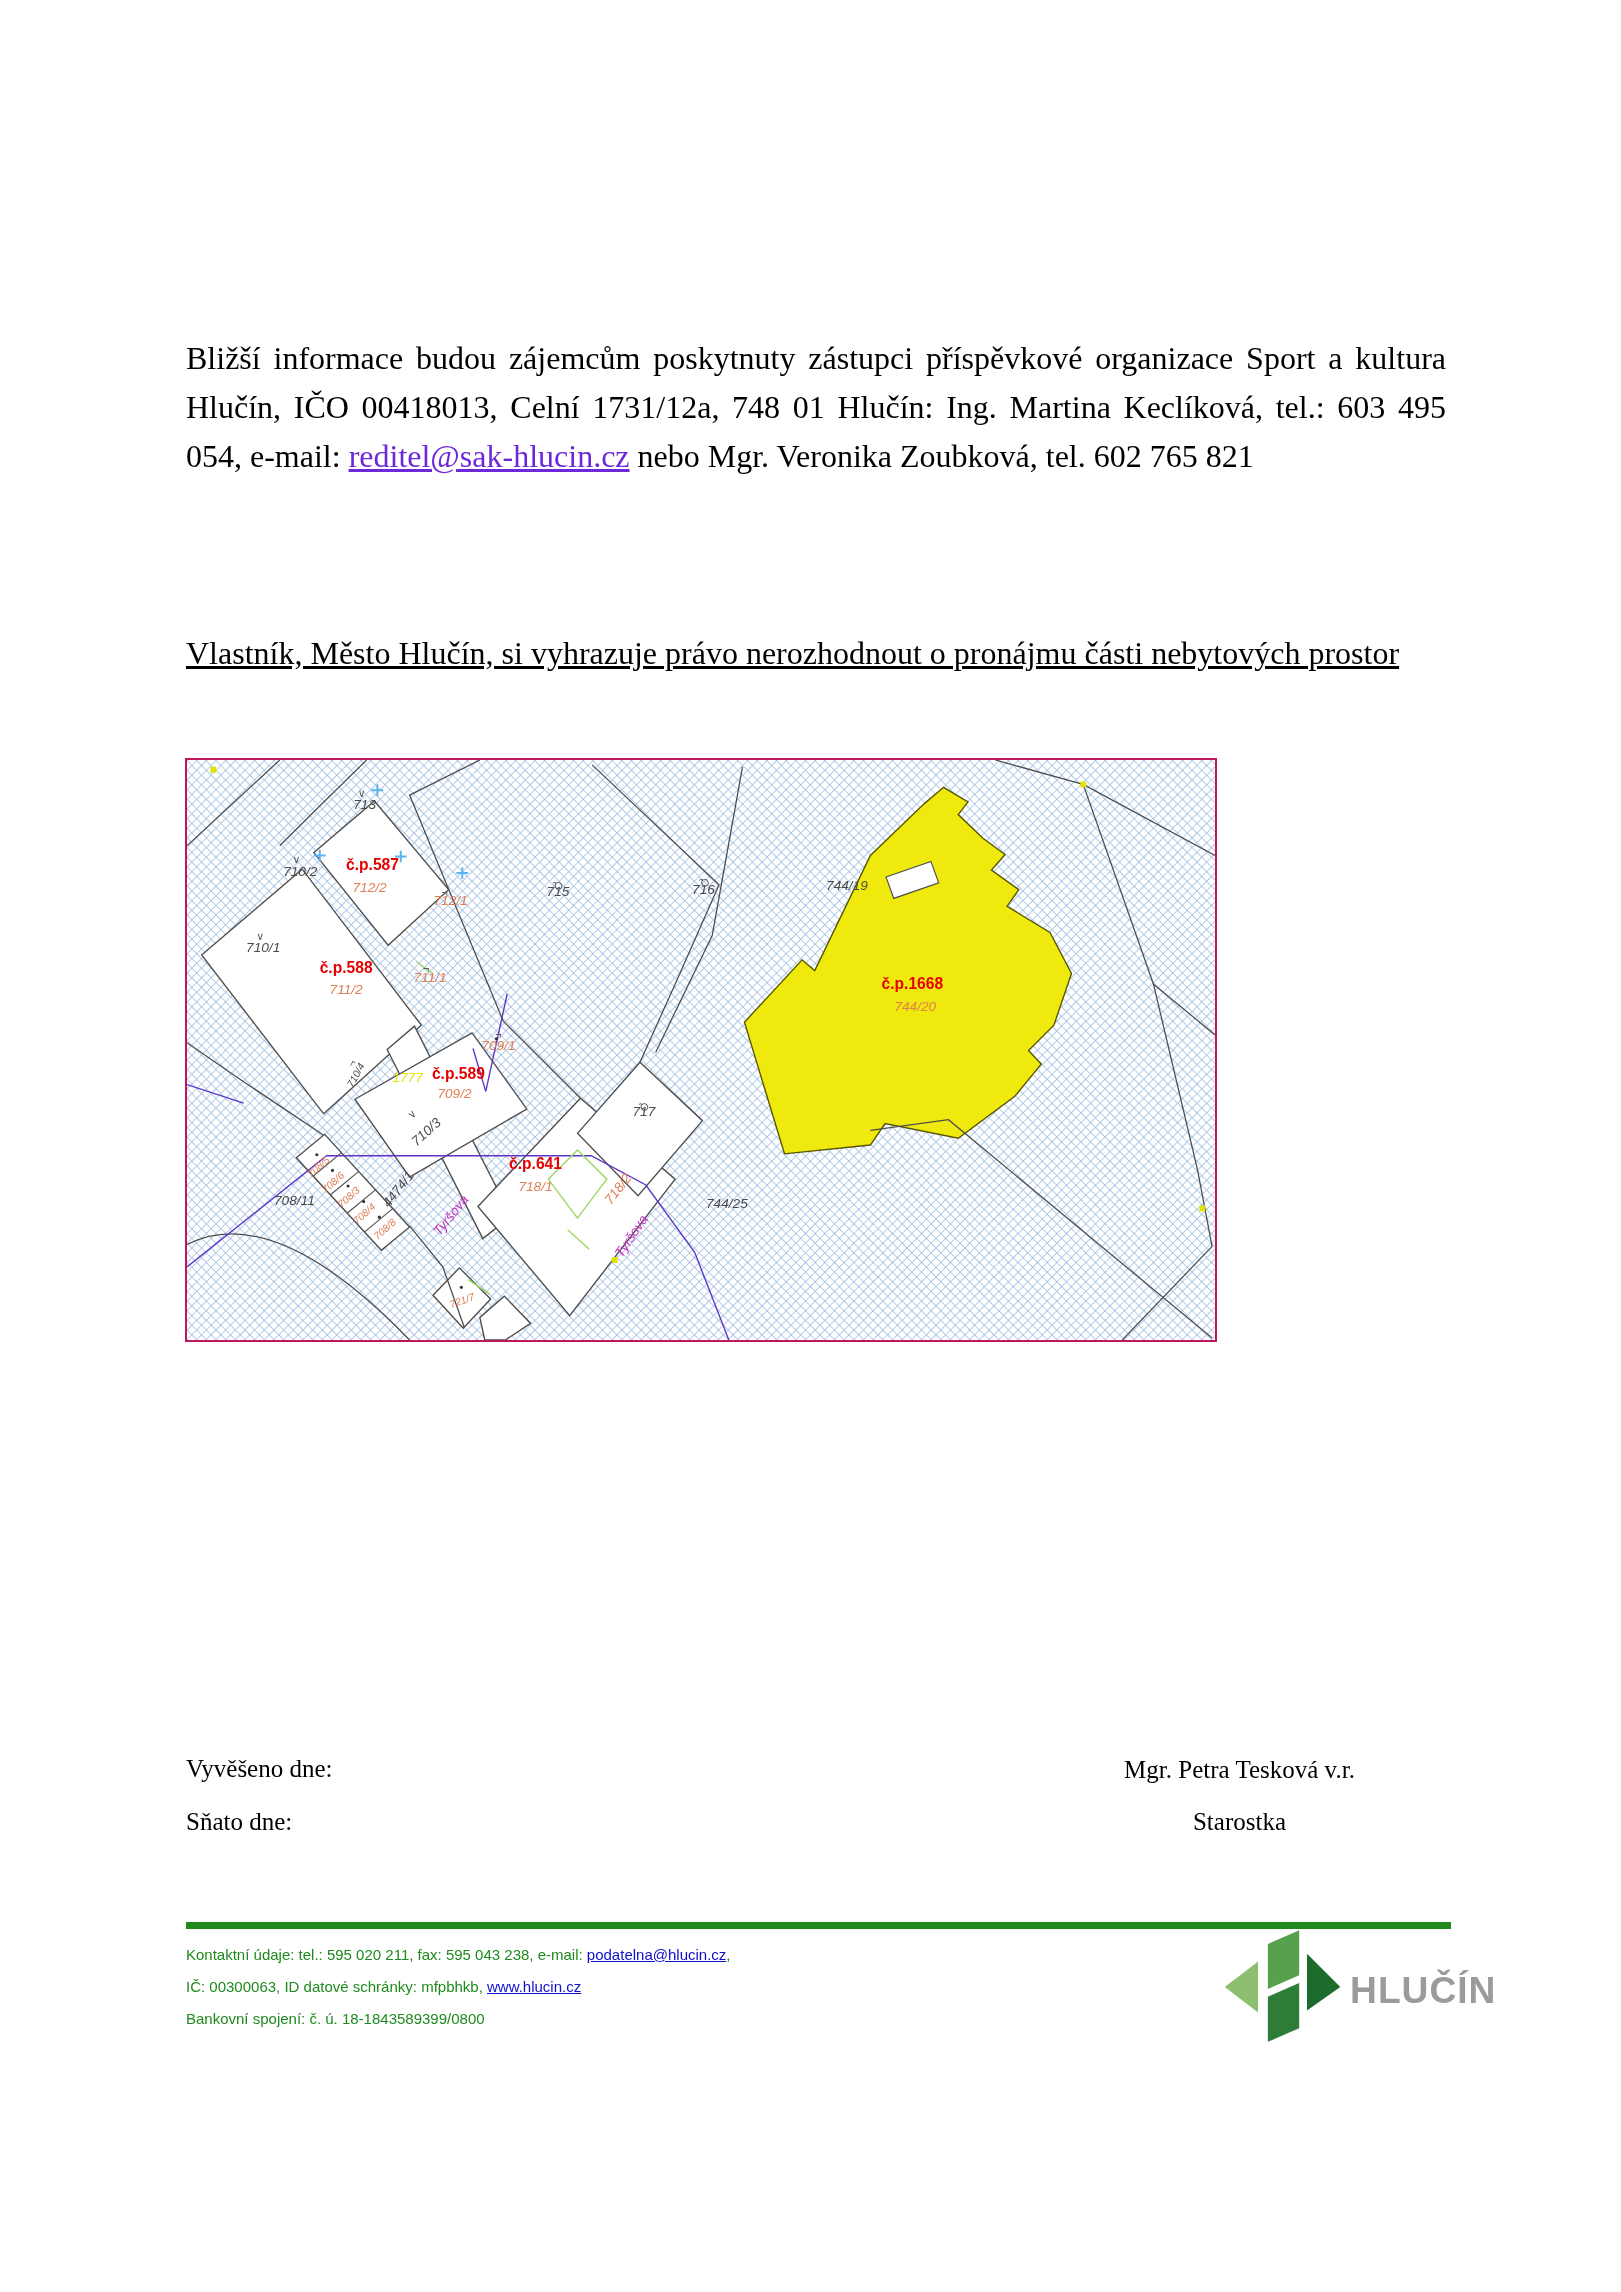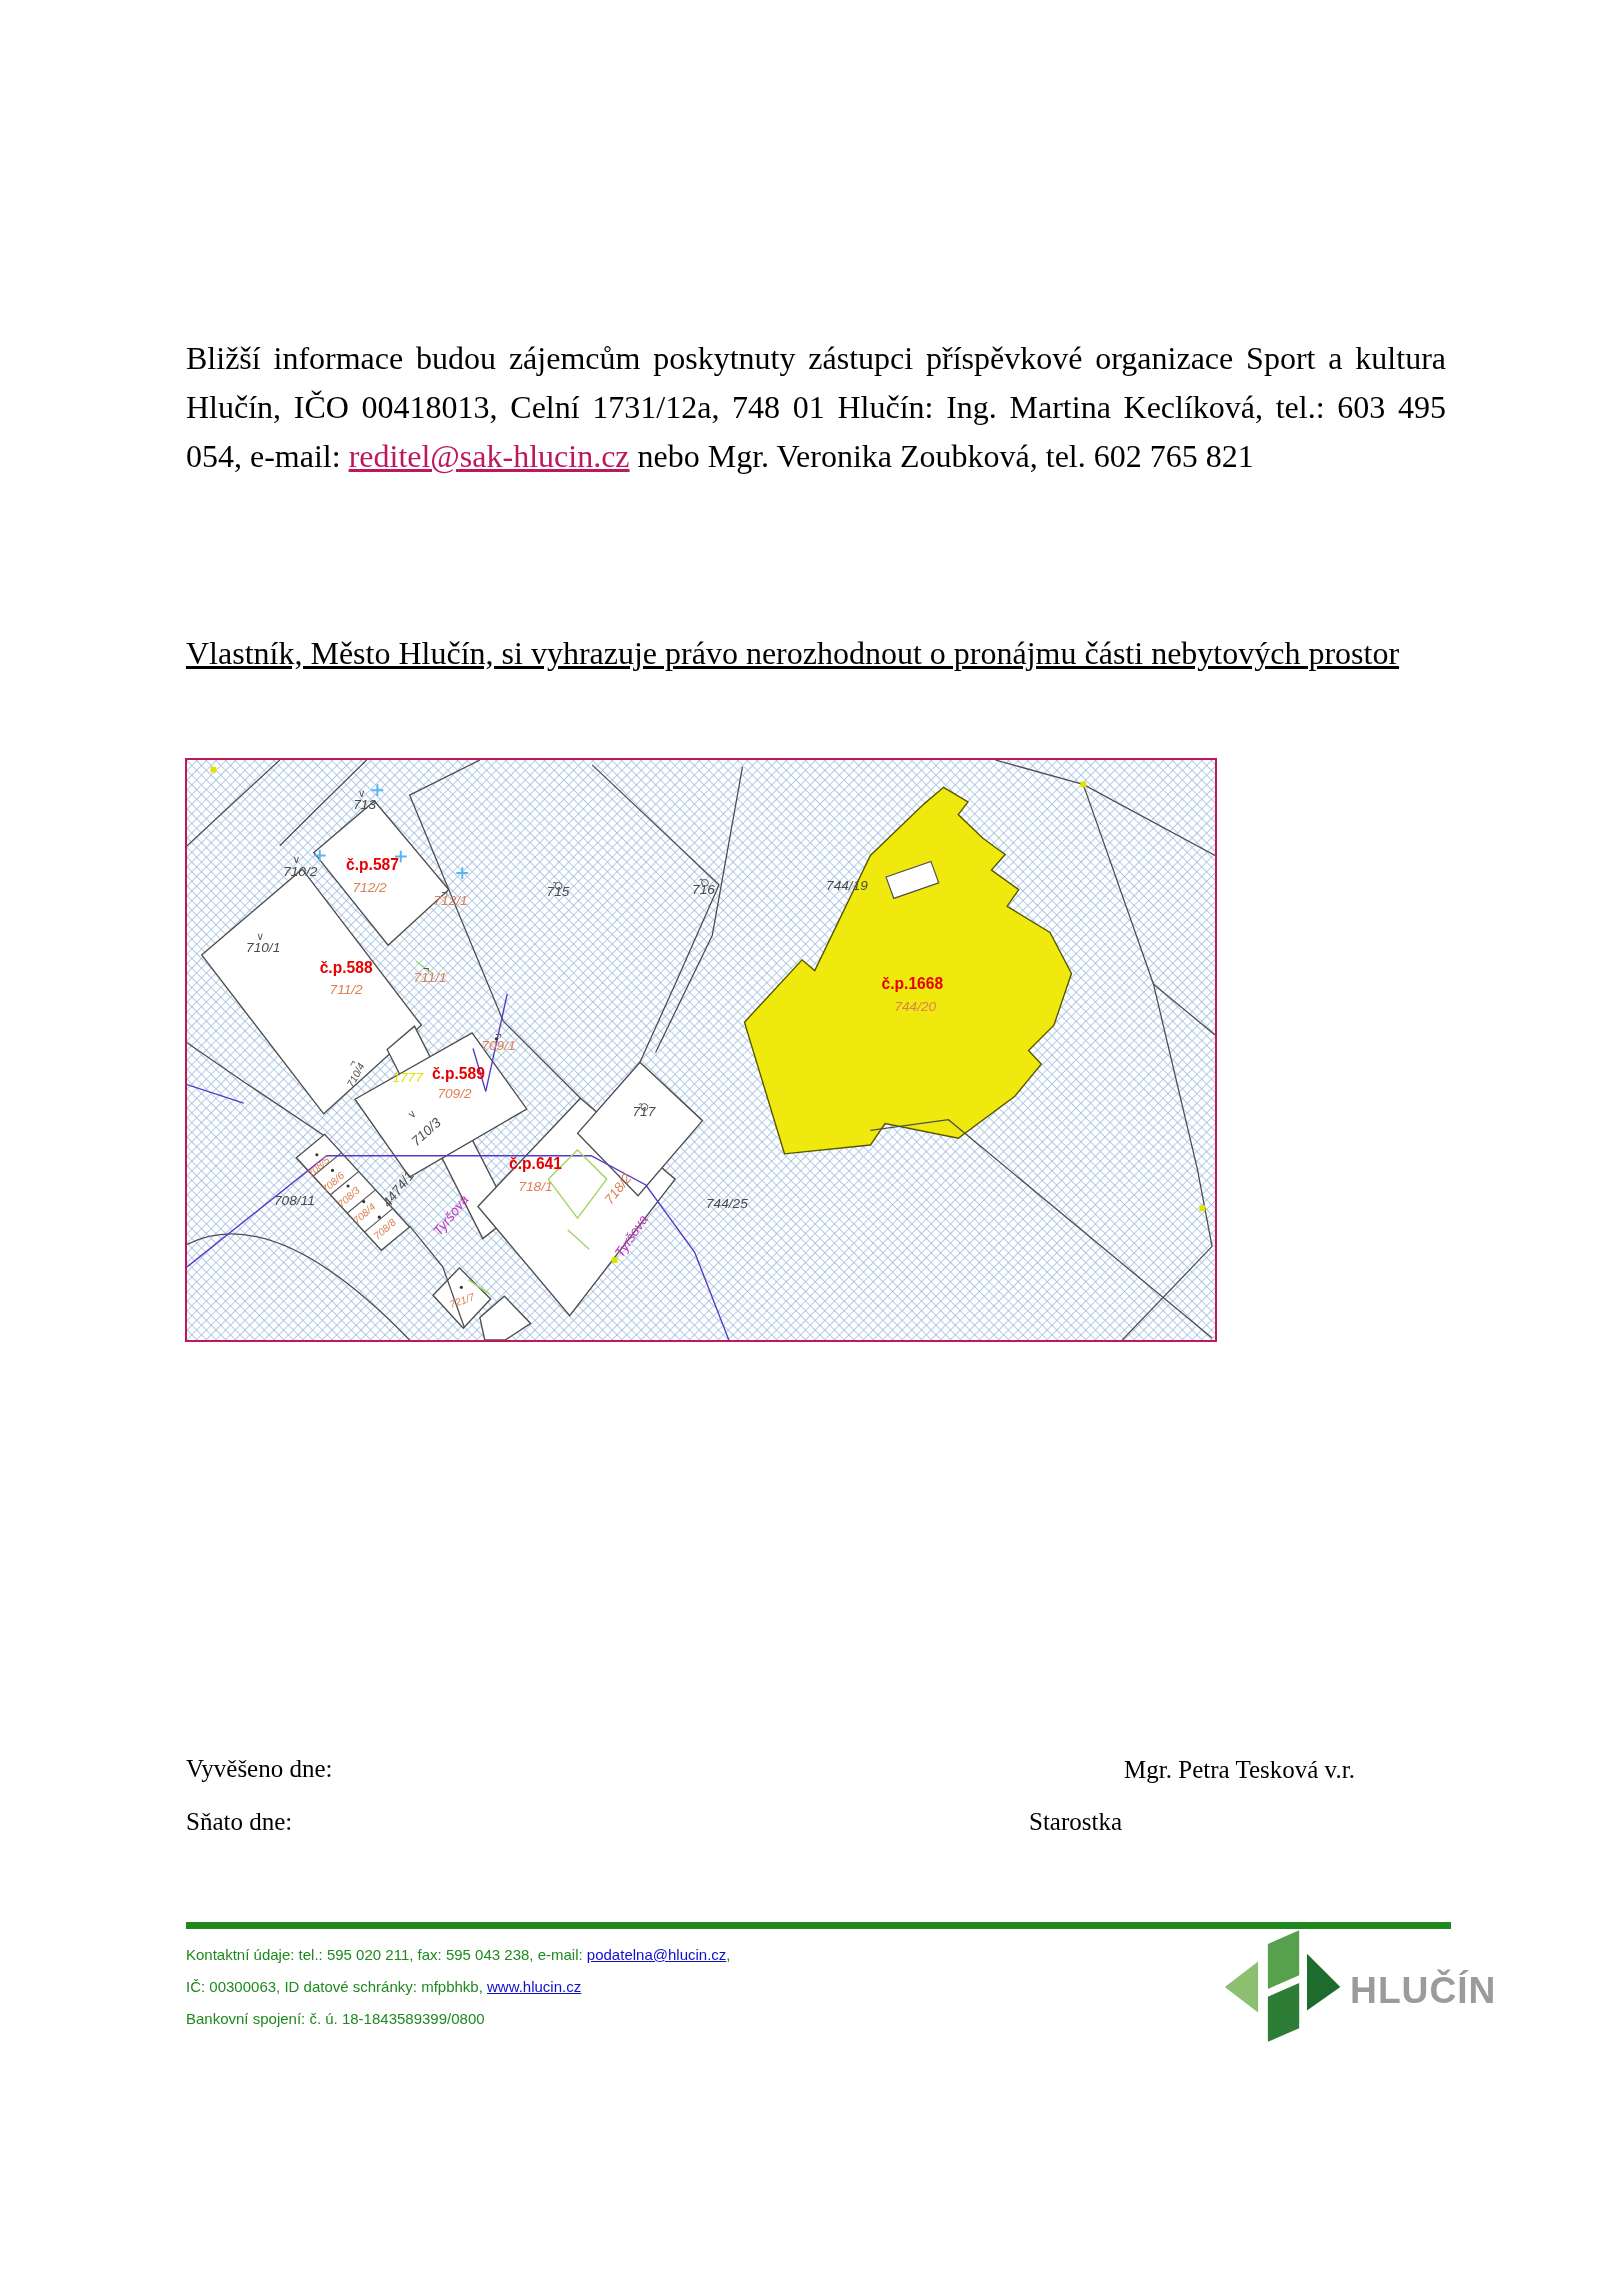--- a/index.html
+++ b/index.html
@@ -2,21 +2,21 @@
 <html><head>
 <meta charset="utf-8">
 <style>
   html,body{margin:0;padding:0;background:#e8e8e8}
   .page{position:relative;width:1621px;height:2293px;background:#ffffff;
         font-family:"Liberation Serif",serif;color:#000;overflow:hidden;margin:0 auto}
 
   
   .intro{position:absolute;left:186px;top:302px;width:1260px;
          font-size:32px;line-height:49px;text-align:justify}
-  .intro a{color:#be185d;}
+  .intro a{color:#6d28d9;}
 
   
   .notice{position:absolute;left:186px;top:629px;width:1260px;
           font-size:32px;line-height:49px;font-weight:normal;margin:0}
   .notice span{text-decoration:underline}
 
   
   .mapbox{position:absolute;left:185px;top:758px;width:1032px;height:584px;
           border:2px solid #be185d;box-sizing:border-box;background:#fff}
   .mapbox svg{display:block;width:100%;height:100%}
@@ -27,21 +27,21 @@
   .mag{fill:#c433c4;font-style:italic;font-size:14px}
   .yel{fill:#e2e200;font-style:italic;font-size:14px}
   .sym{fill:#5a5a5a;font-size:11px;font-style:normal}
   .sms{font-size:10.5px}
 
   
   .sigrow{position:absolute;font-size:25px;line-height:43px}
   #posted{left:186px;top:1747px}
   #removed{left:186px;top:1800px}
   #signer{left:1029px;top:1748px;width:421px;text-align:center}
-  #signer-title{left:1029px;top:1800px;width:421px;text-align:left}
+  #signer-title{left:1029px;top:1800px;width:421px;text-align:center}
 
   
   .rule{position:absolute;left:186px;top:1922px;width:1265px;height:6.9px;background:#1e8a1e}
   .fline{position:absolute;left:186px;font-family:"Liberation Sans",sans-serif;
          font-size:15px;line-height:26.5px;color:#1e8a1e}
   #f1{top:1942px} #f2{top:1974px} #f3{top:2006px}
   .fline a{color:#0f0fcc;text-decoration:underline}
   .logo{position:absolute;left:1215px;top:1926px;width:279px;height:123px}
 </style>
 </head>

